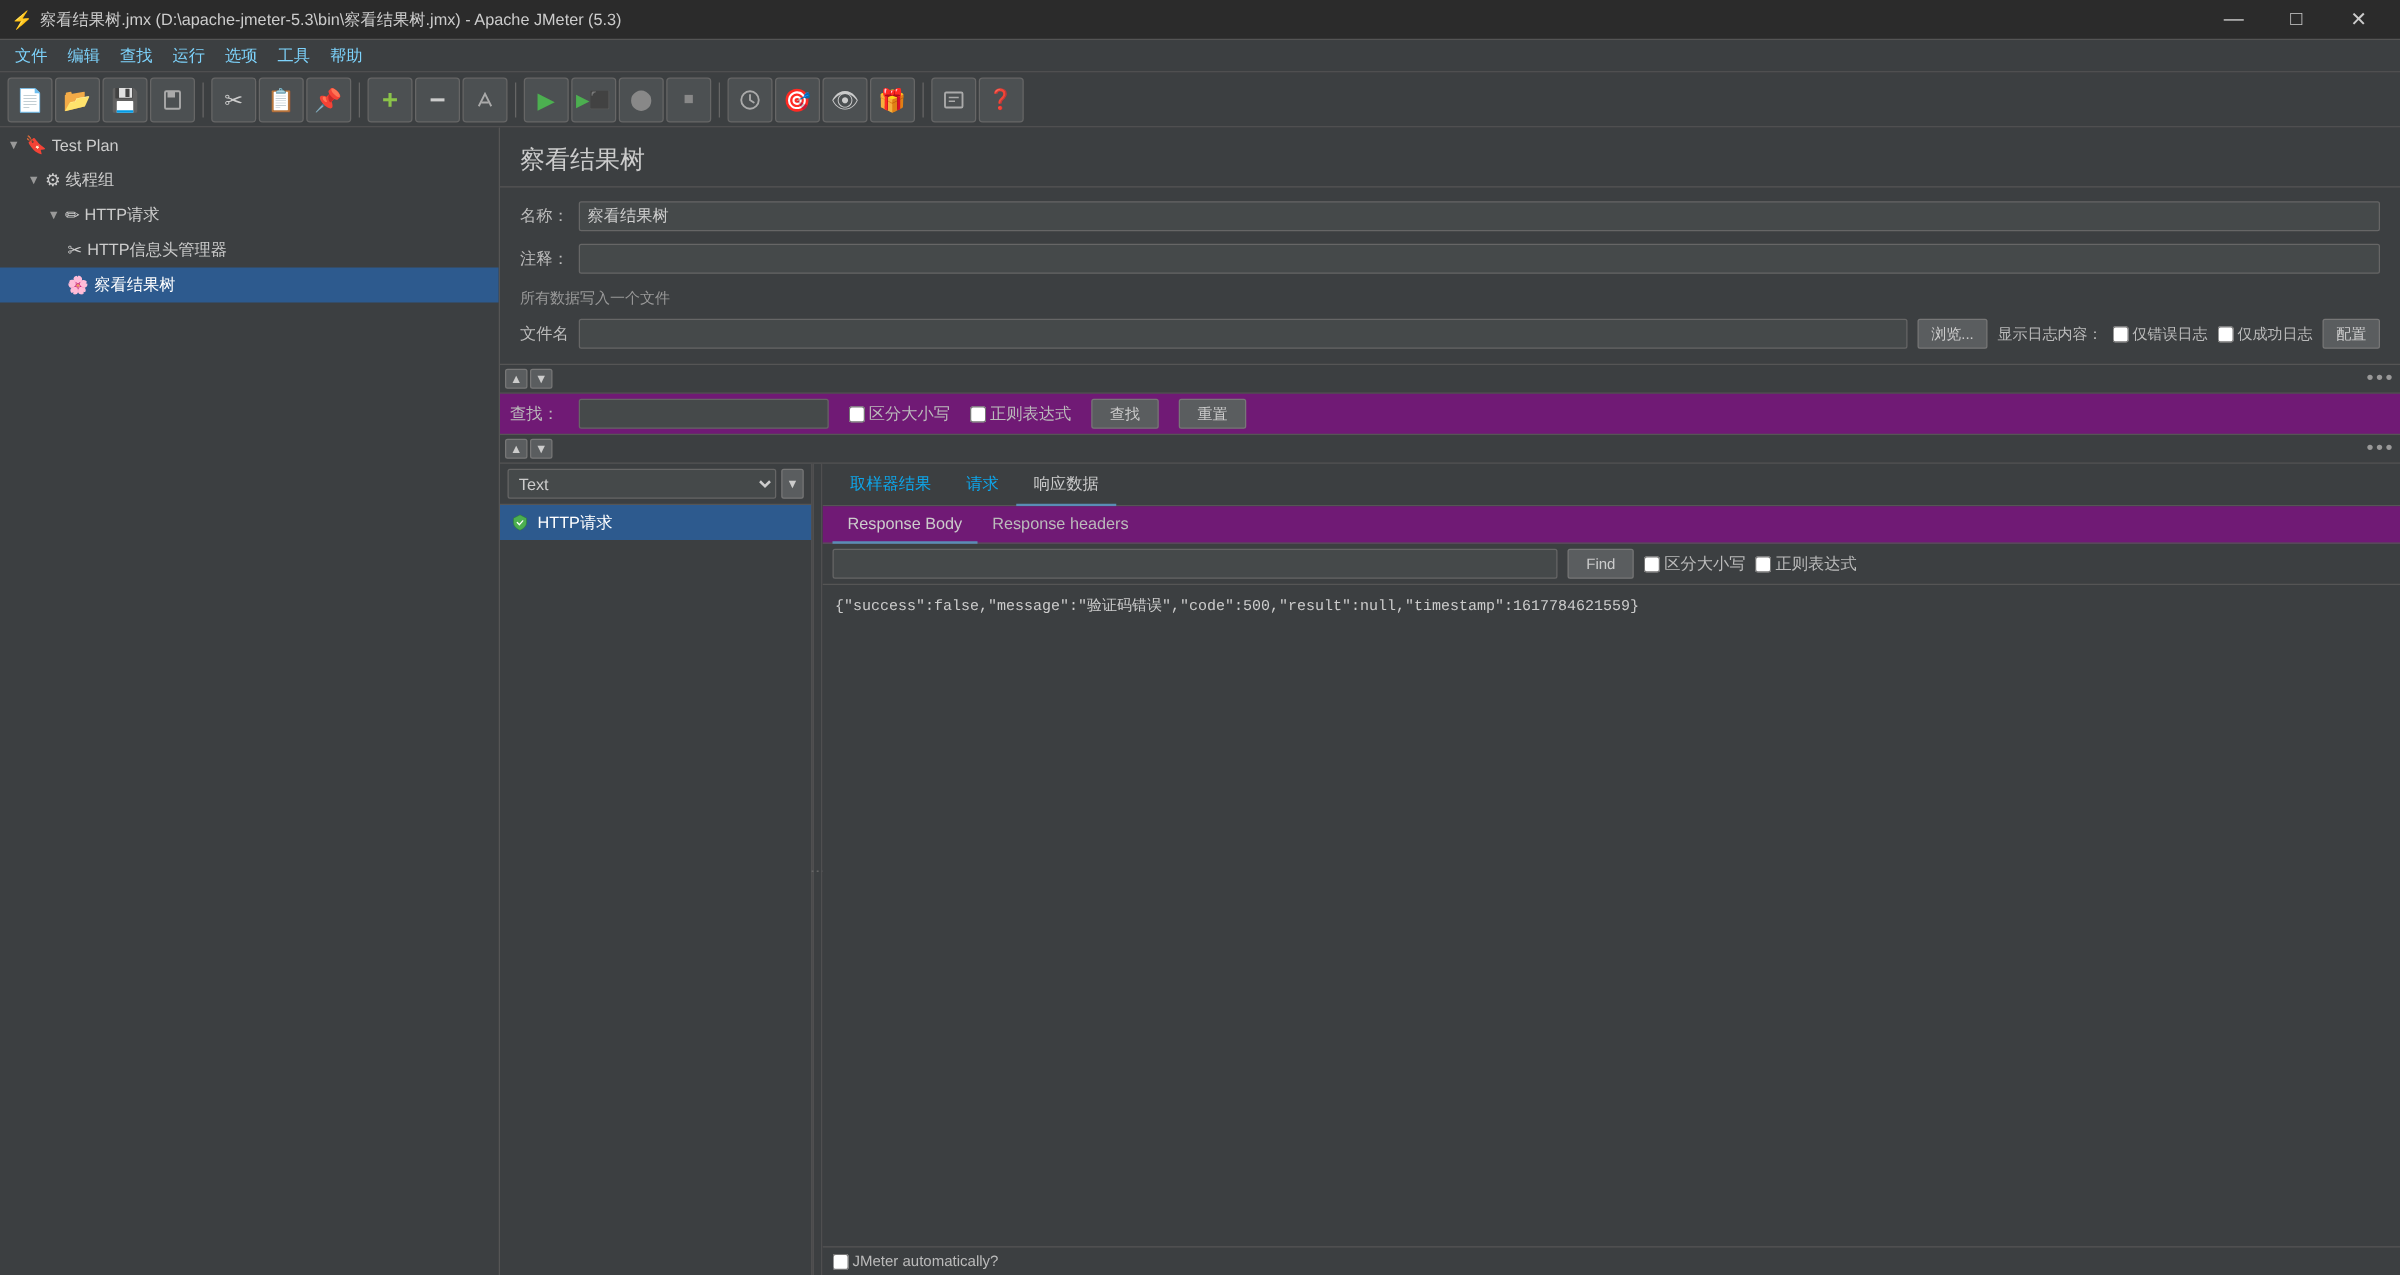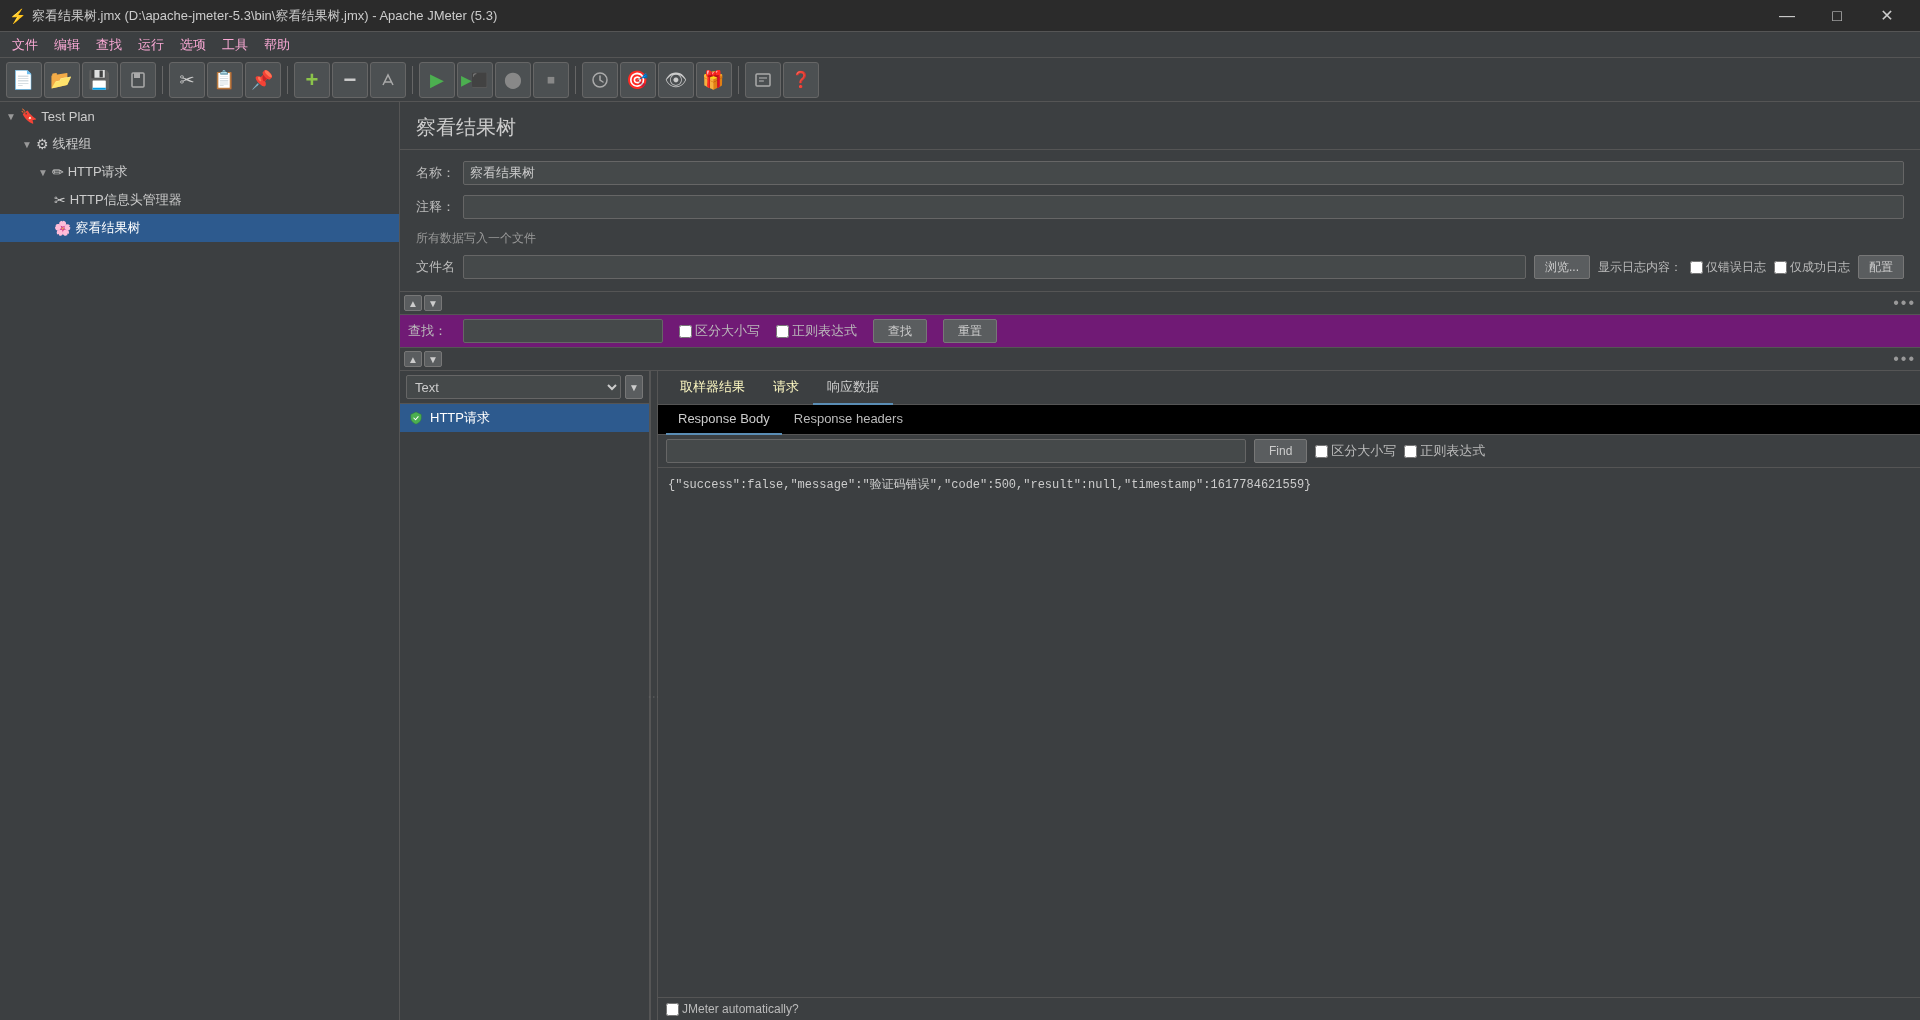--- a/index.html
+++ b/index.html
@@ -61,21 +61,21 @@
     .menu-bar {
       background: #3c3f41;
       height: 26px;
       display: flex;
       align-items: center;
       padding: 0 4px;
       border-bottom: 1px solid #555;
     }
     .menu-item {
       padding: 2px 8px;
-      color: #f9a8d4;
+      color: #7dd3fc;
       cursor: pointer;
       font-size: 13px;
       height: 26px;
       display: flex;
       align-items: center;
       font-family: Liberation Serif, serif;
     }
 
     
     .toolbar {
@@ -410,33 +410,33 @@
       padding: 0 8px;
       height: 34px;
     }
     .tab {
       padding: 0 14px;
       height: 34px;
       display: flex;
       align-items: center;
       cursor: pointer;
       font-size: 13px;
-      color: #fef9c3;
+      color: #0ea5e9;
       border-bottom: 2px solid transparent;
     }
     .tab.active {
       color: #cccccc;
       border-bottom: 2px solid #5a8db5;
     }
 
     
     .sub-tabs-row {
       display: flex;
       align-items: center;
-      background: #000000;
+      background: #701a75;
       border-bottom: 1px solid #555;
       padding: 0 8px;
       height: 30px;
     }
     .sub-tab {
       padding: 0 12px;
       height: 30px;
       display: flex;
       align-items: center;
       cursor: pointer;

